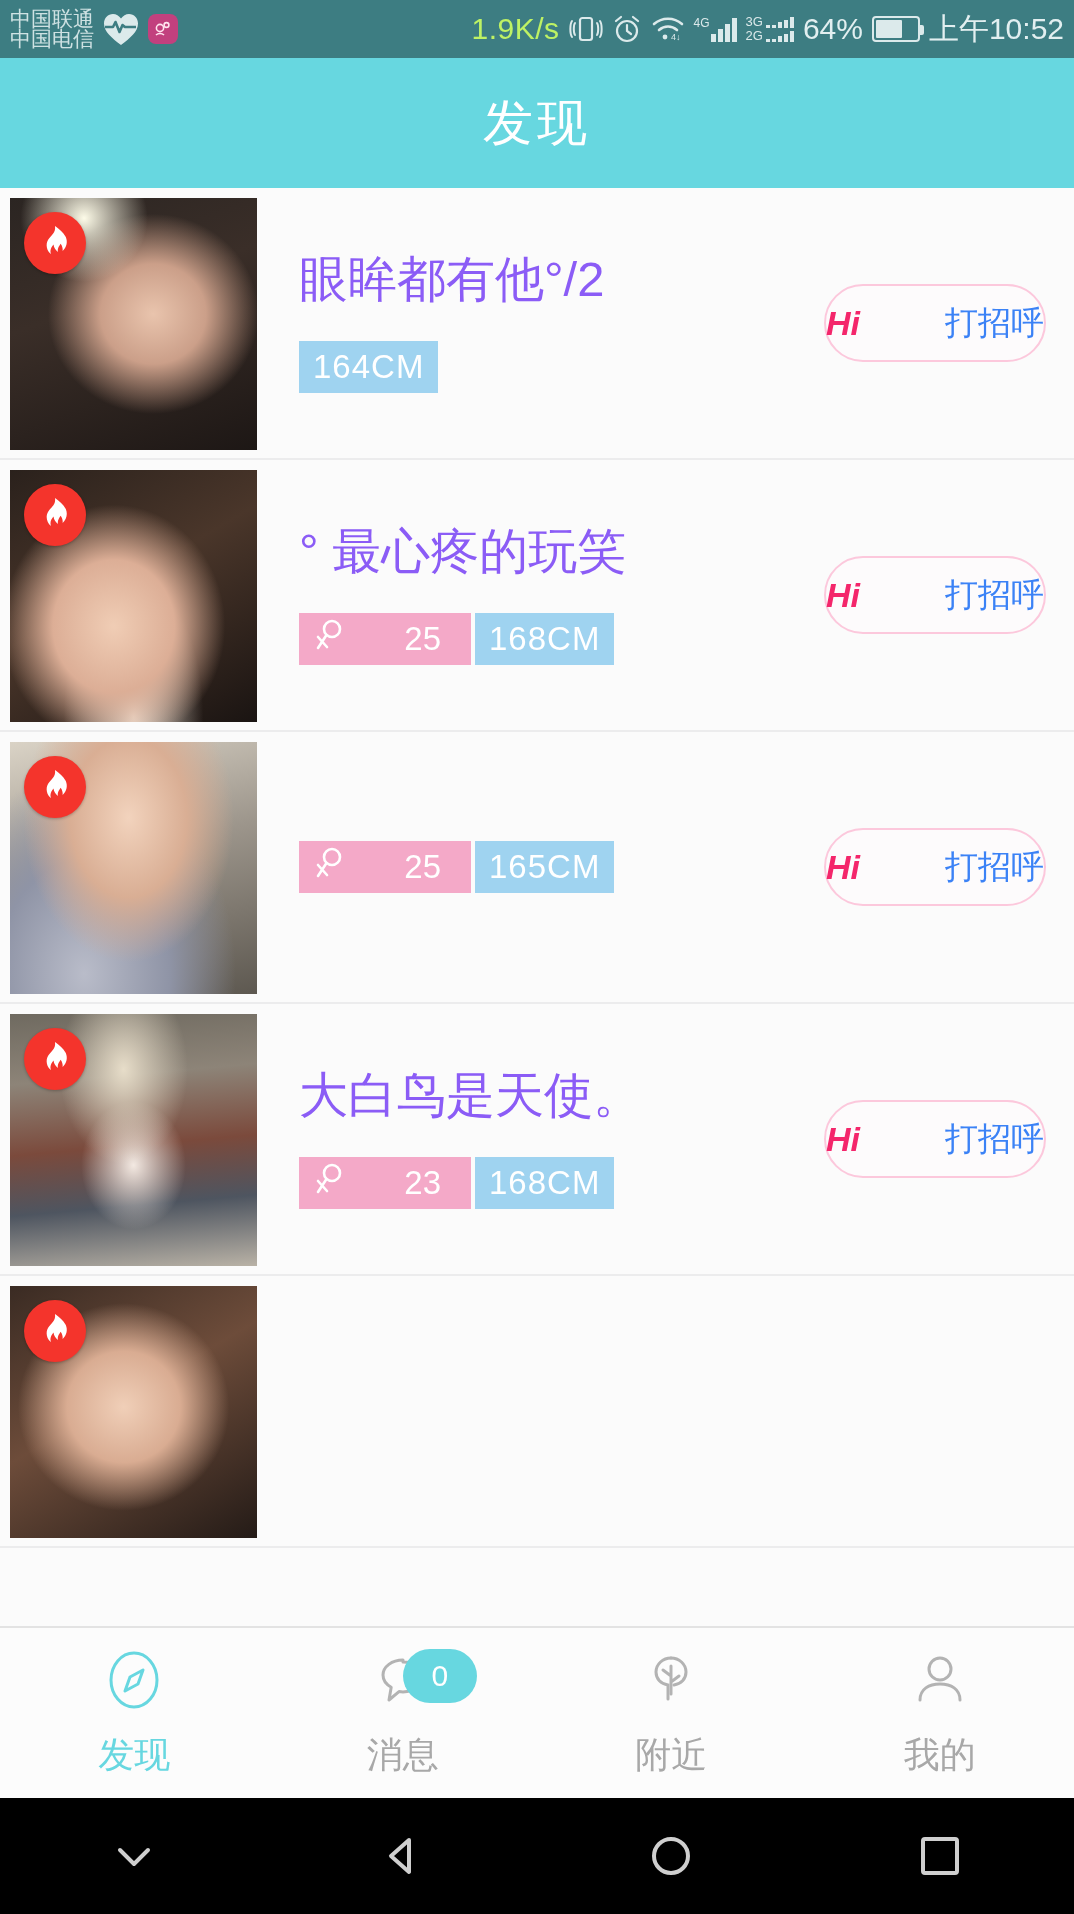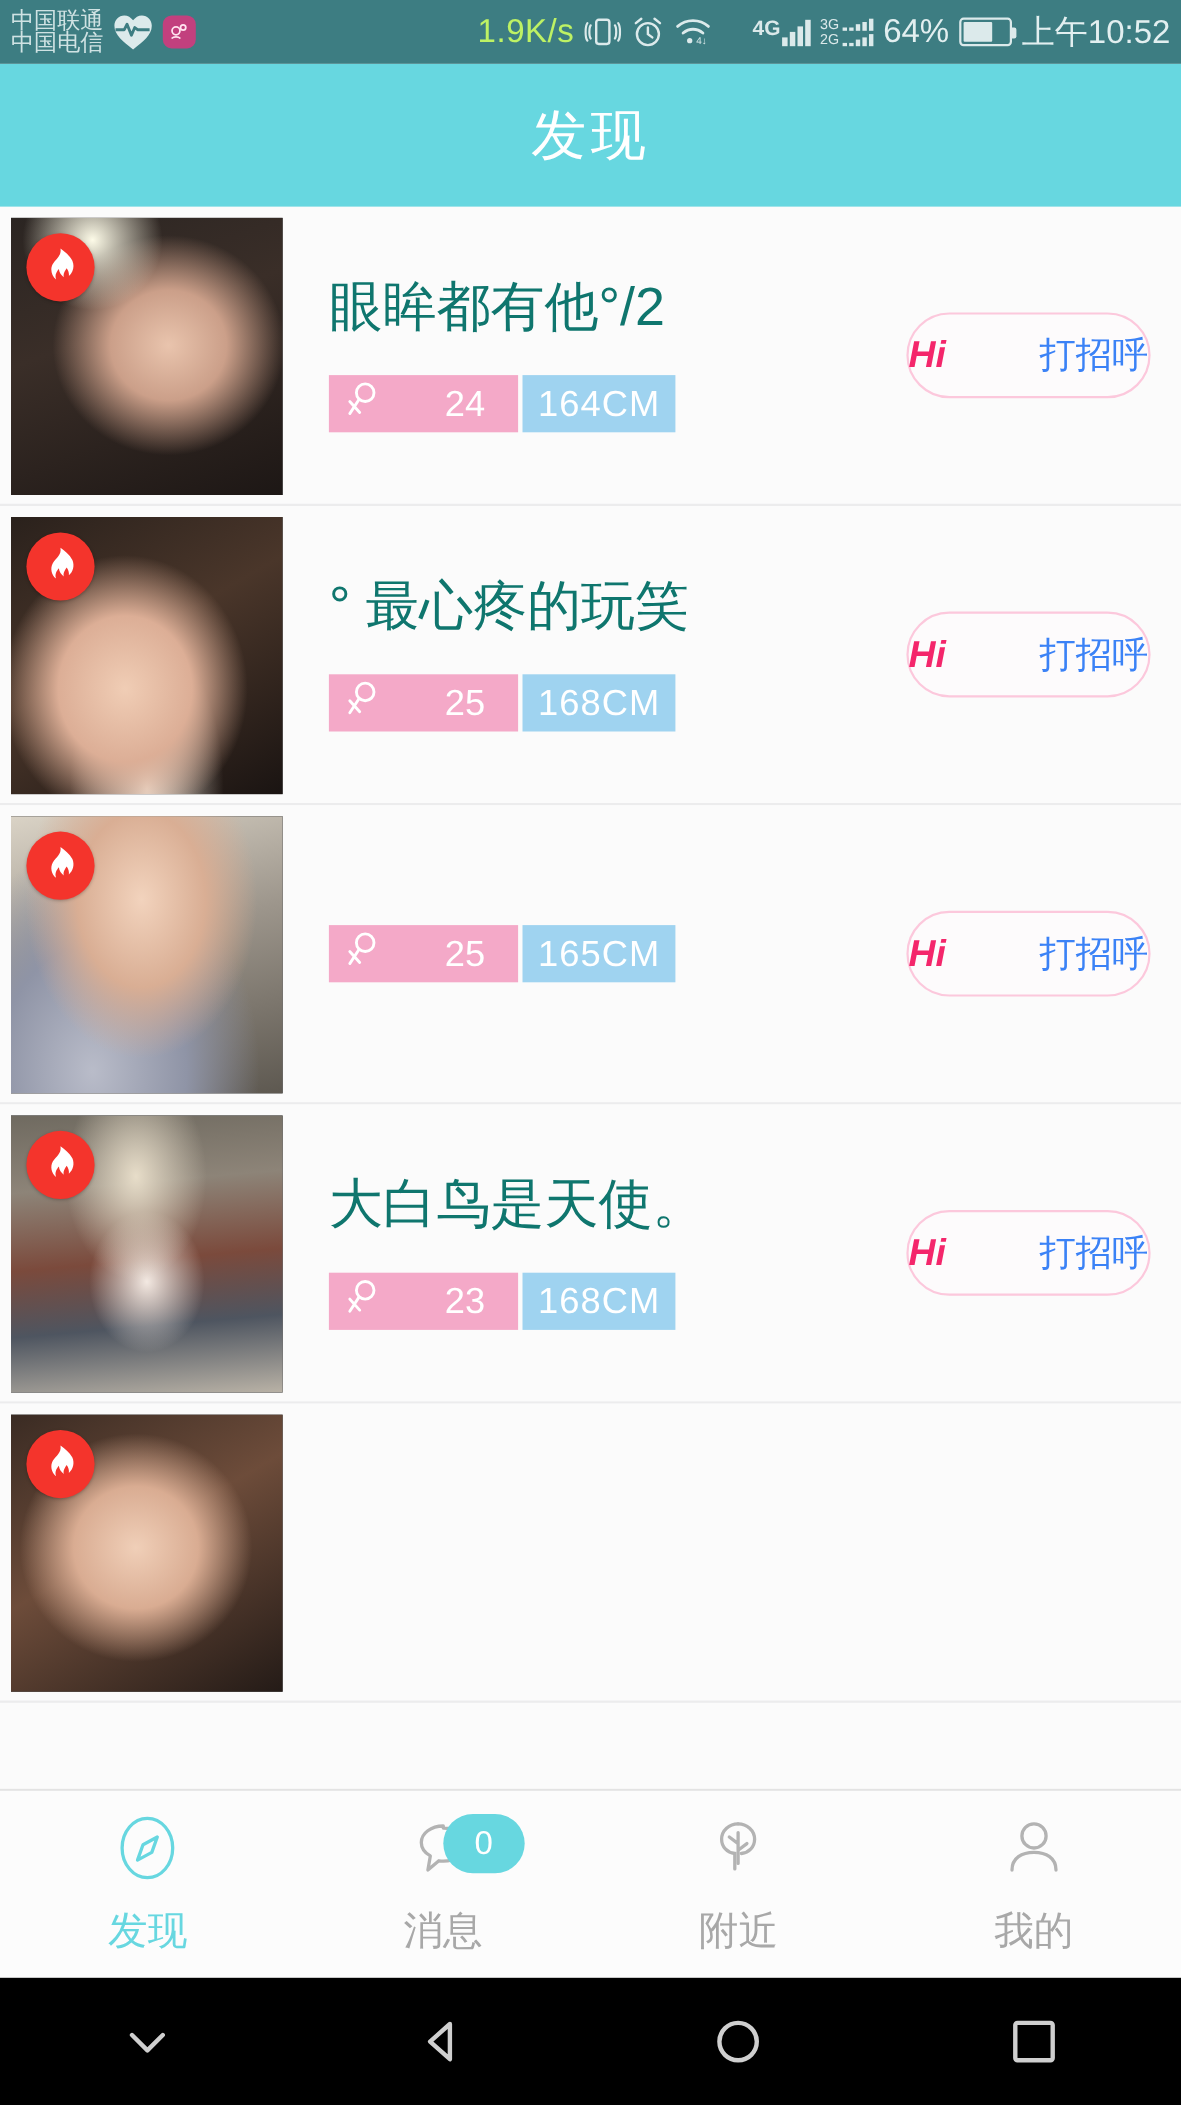--- a/index.html
+++ b/index.html
@@ -36,21 +36,21 @@
   .gsmwrap{ display:flex; align-items:center; gap:3px; }
   .gsmlabels{ display:flex; flex-direction:column; font-size:13px; line-height:1.05; font-weight:normal; }
   .dualbars{ display:flex; flex-direction:column; gap:3px; }
   .dotbar{ display:flex; align-items:flex-end; gap:2px; height:11px; }
   .dotbar i{ display:block; width:4px; background:#dceaeb; }
   .dotbar i:nth-child(1){height:3px}
   .dotbar i:nth-child(2){height:3px}
   .dotbar i:nth-child(3){height:6px}
   .dotbar i:nth-child(4){height:8px}
   .dotbar i:nth-child(5){height:11px}
-  .fourg{ font-size:19px; font-weight:bold; align-self:flex-start; margin-right:-2px;margin-left:28px;}
+  .fourg{ font-size:12px; font-weight:normal; align-self:flex-start; margin-right:-2px;}
   .batt{ width:48px; height:26px; border:2px solid #dceaeb; border-radius:4px; position:relative; padding:2px; }
   .batt:after{ content:""; position:absolute; right:-6px; top:7px; width:4px; height:10px; background:#dceaeb; border-radius:0 2px 2px 0; }
   .batt span{ display:block; height:100%; background:#dceaeb; border-radius:1px; }
 
   
   .appbar{
     flex:0 0 130px; background:#67d7e0; display:flex; align-items:center; justify-content:center;
   }
   .appbar h1{ color:#fff; font-size:50px; font-weight:normal; letter-spacing:4px; }
 
@@ -65,21 +65,21 @@
     position:relative; overflow:hidden; background:#333;
   }
   .thumb .art{ position:absolute; inset:0; }
   .fire{
     position:absolute; left:14px; top:14px; width:62px; height:62px; border-radius:50%;
     background:#f4342c; display:flex; align-items:center; justify-content:center; z-index:3;
     box-shadow:0 1px 3px rgba(0,0,0,.25);
   }
   .fire svg{ display:block; }
   .rowmain{ flex:1 1 auto; padding-left:42px; display:flex; flex-direction:column; justify-content:center; }
-  .nick{ font-size:49px; color:#0f766e; line-height:1.1; margin-bottom:34px; white-space:nowrap; }
+  .nick{ font-size:49px; color:#8b5cf6; line-height:1.1; margin-bottom:34px; white-space:nowrap; }
   .tags{ display:flex; gap:4px; }
   .tag-age{
     background:#f4a9c8; color:#fff; height:52px; min-width:172px; padding:0 16px;
     display:flex; align-items:center; justify-content:space-between; font-size:33px;
   }
   .tag-age .num{ padding-right:14px; }
   .tag-h{
     background:#9fd3f0; color:#fff; height:52px; padding:0 14px;
     display:flex; align-items:center; font-size:33px; letter-spacing:1px;
   }
@@ -214,29 +214,20 @@
              linear-gradient(160deg,#2b2522 0%,#3a2e28 40%,#1d1715 100%)"></div>
         <span class="fire">
           <svg width="30" height="36" viewBox="0 0 30 36">
               <path d="M15 1c1 7-4 9-7 14-2.6 4.3-1.3 11 3 14-1.5-4 .5-7 2.5-9.5.3 3.5 2.2 5.5 4.5 7.5-.8-3.5 1-5.5 2.6-8.2 1.5 2 2.4 4.6 2 7.2 4-3.5 5.3-9 3.2-14C23 7 19 4 15 1z" fill="#fff"></path>
             </svg>
         </span>
       </div>
       <div class="rowmain">
         <div class="nick">眼眸都有他°/2</div>
         <div class="tags">
-          <div class="tag-age">
-            <span>
-              <svg width="28" height="34" viewBox="0 0 28 34">
-                  <circle cx="17" cy="11" r="8" fill="none" stroke="#fff" stroke-width="2.6"></circle>
-                  <path d="M11.5 17L3 30M3 19l9 10" stroke="#fff" stroke-width="2.6" stroke-linecap="round"></path>
-                </svg>
-            </span>
-            <span class="num">24</span>
-          </div>
           <div class="tag-h">164CM</div>
         </div>
       </div>
       <div class="hi-btn">
         <span class="hi">Hi</span>
         <span class="zh">打招呼</span>
       </div>
     </div>
 
     <div class="row">

